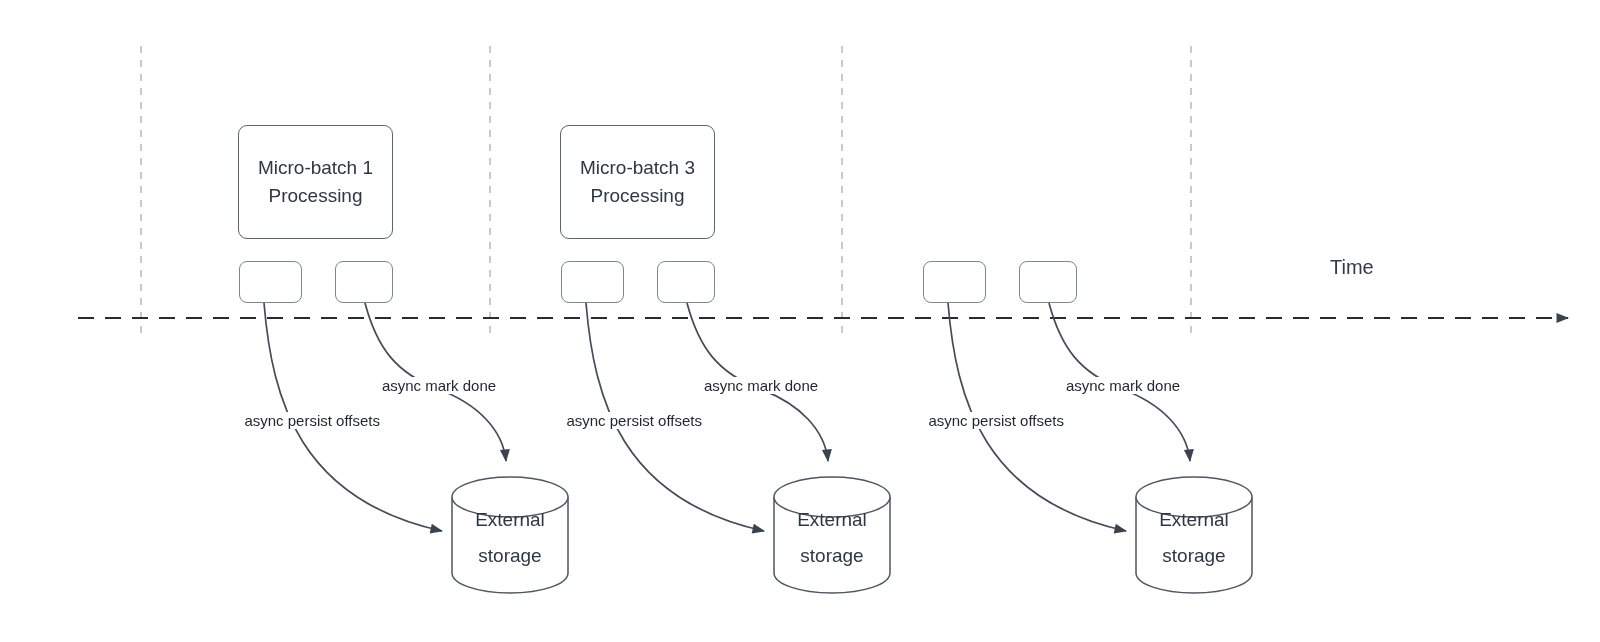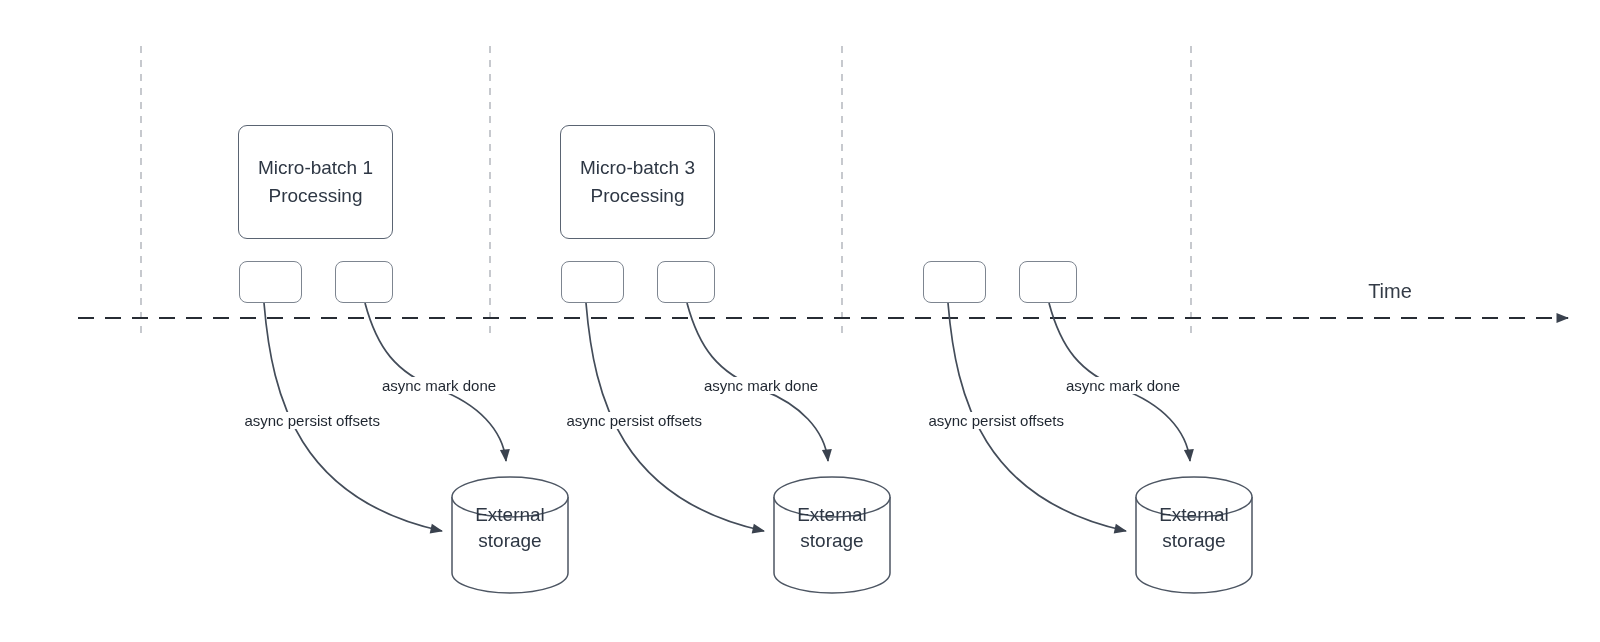--- a/index.html
+++ b/index.html
@@ -33,25 +33,25 @@
   .wire-label{
     position:absolute;z-index:3;
     font-size:15px;font-weight:normal;color:#1f2630;
     text-align:center;background:#ffffff;padding:0 2px;line-height:17px;
     white-space:nowrap;
   }
   .persist-label{left:-35px;top:412px;width:175px;text-align:right;}
   .done-label{left:124px;top:377px;width:150px;}
   .storage-label{
     position:absolute;left:214px;top:502px;width:116px;z-index:3;
-    text-align:center;font-size:19px;line-height:26px;color:#2e3744;
+    text-align:center;font-size:19px;line-height:36px;color:#2e3744;
   }
   .time-label{
     position:absolute;left:1330px;top:256px;width:120px;z-index:3;
-    text-align:center;font-size:20px;color:#333b46;margin-top:24px;
+    text-align:left;font-size:20px;color:#333b46;
   }
 </style>
 </head>
 <body>
 
 <div class="canvas">
 
   <svg class="wires" width="1600" height="642" viewBox="0 0 1600 642">
     <defs>
       <marker id="ah" markerWidth="15" markerHeight="13" refX="12.5" refY="6" orient="auto" markerUnits="userSpaceOnUse">

